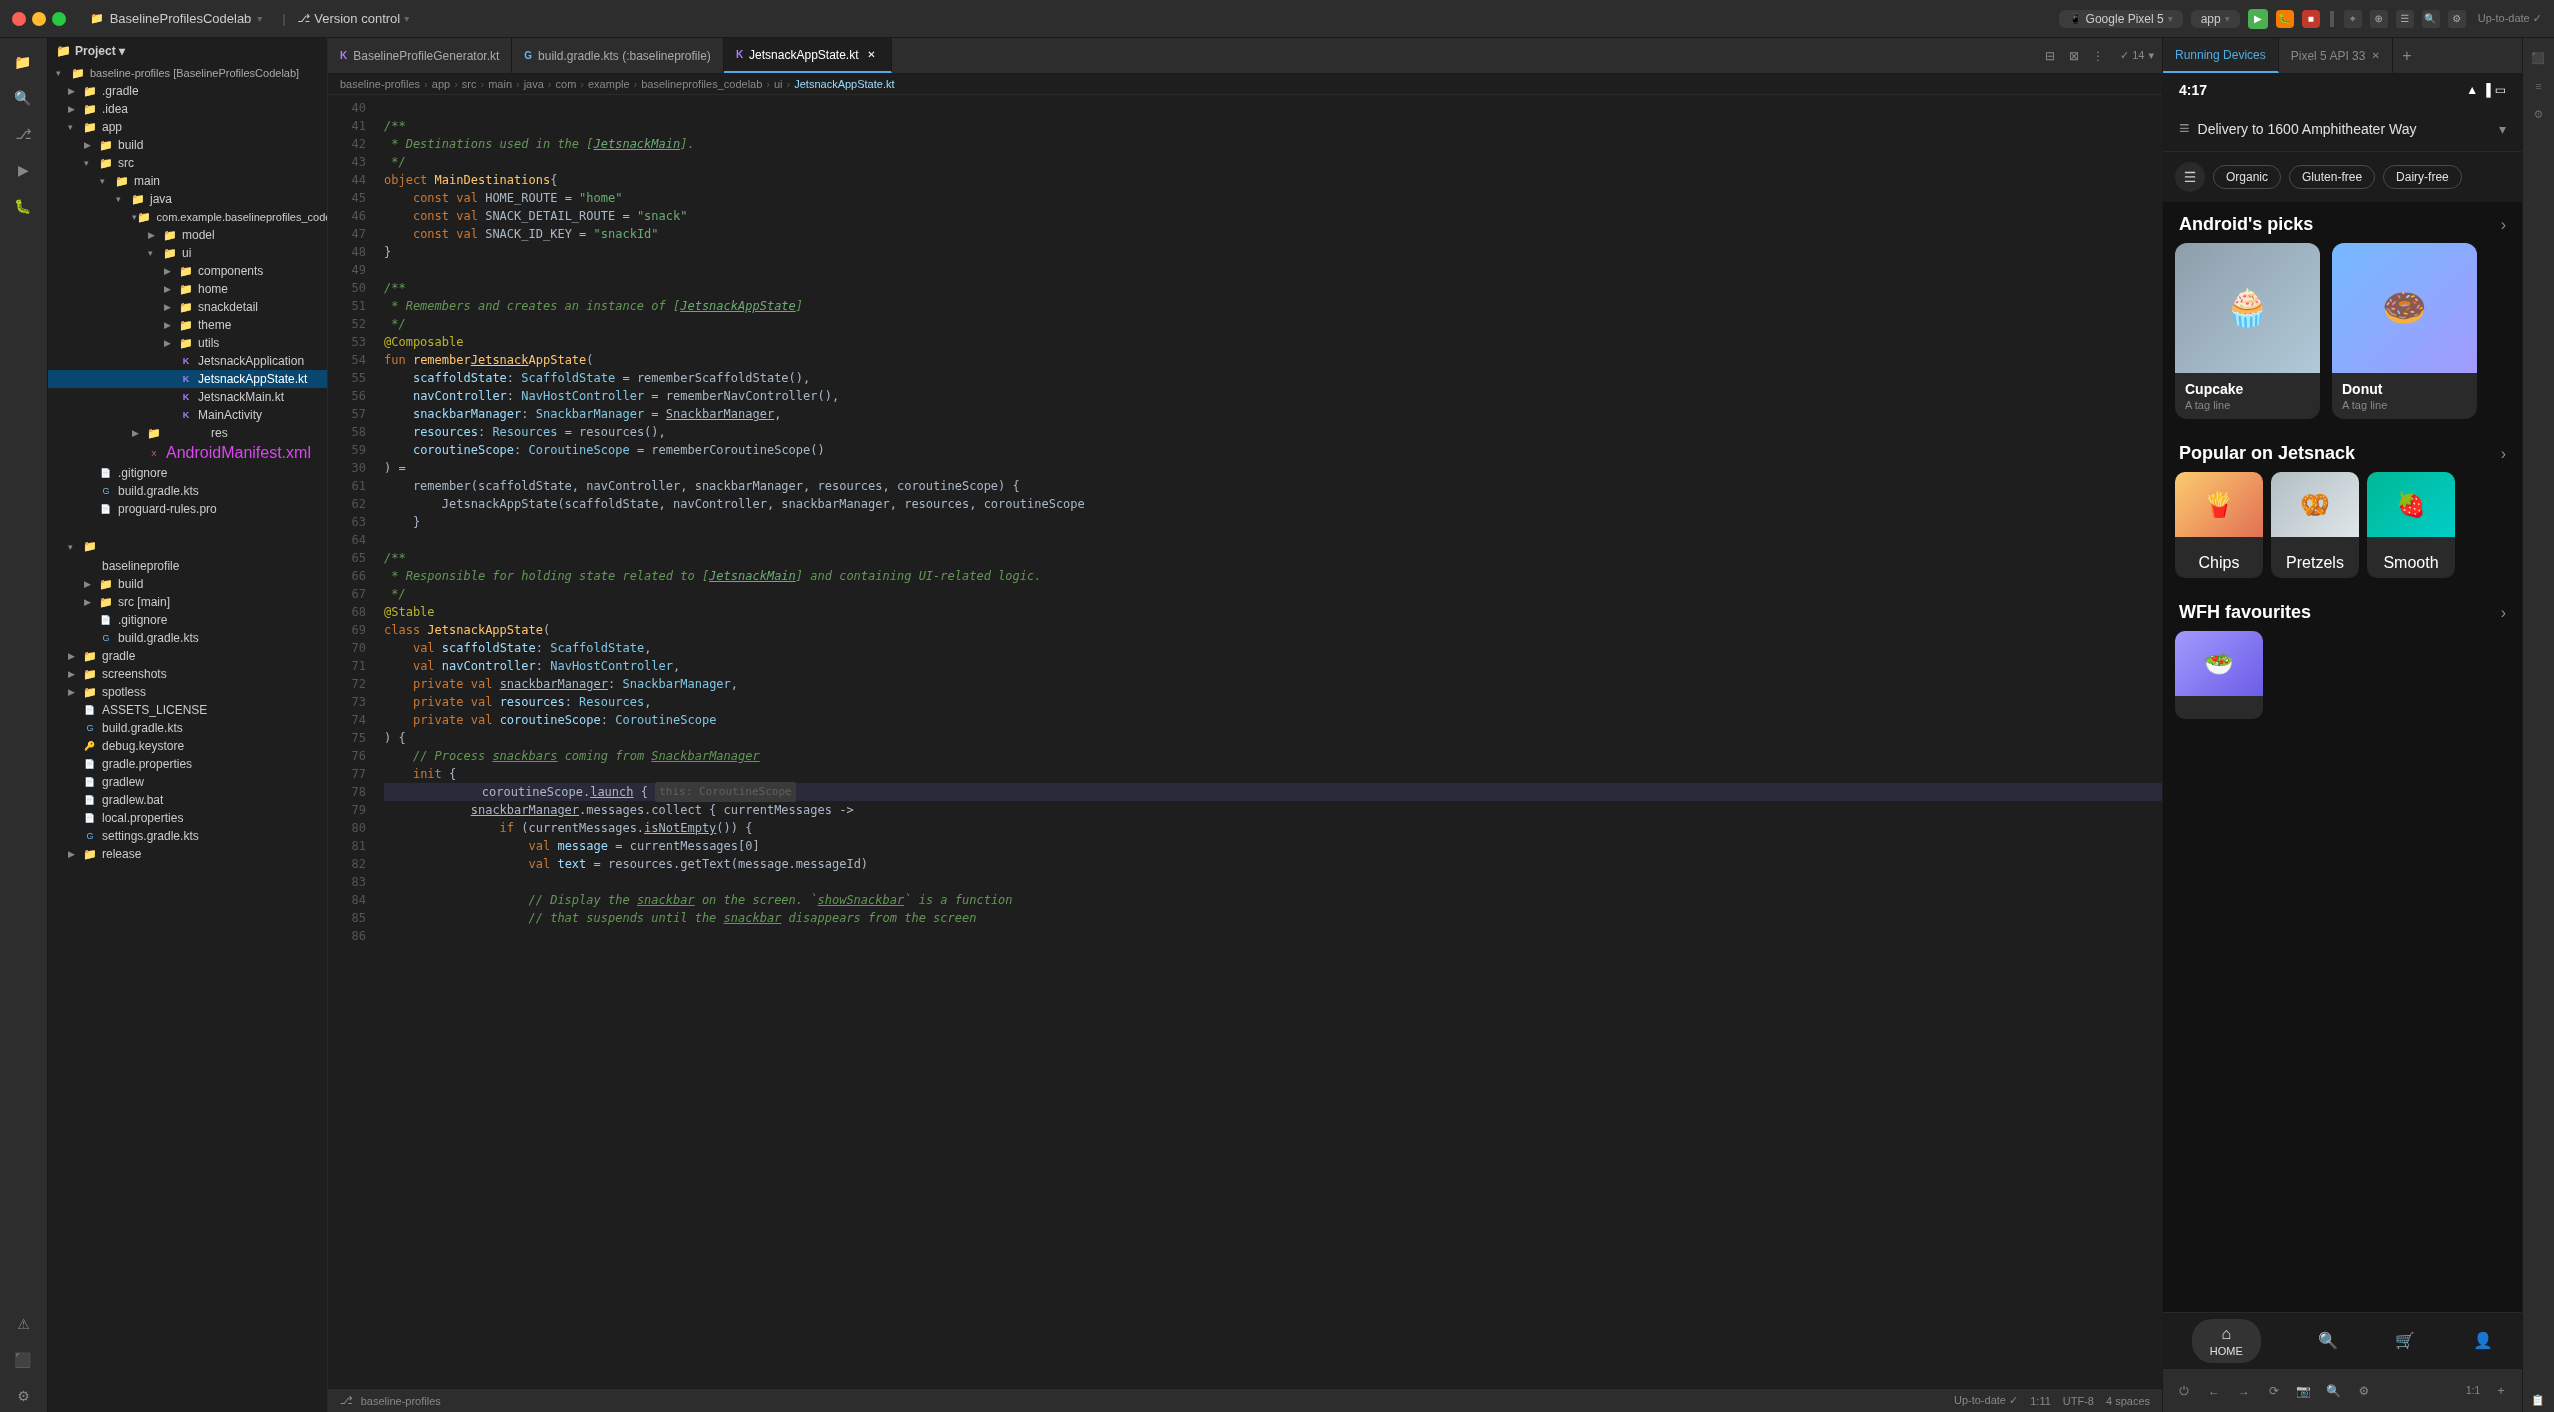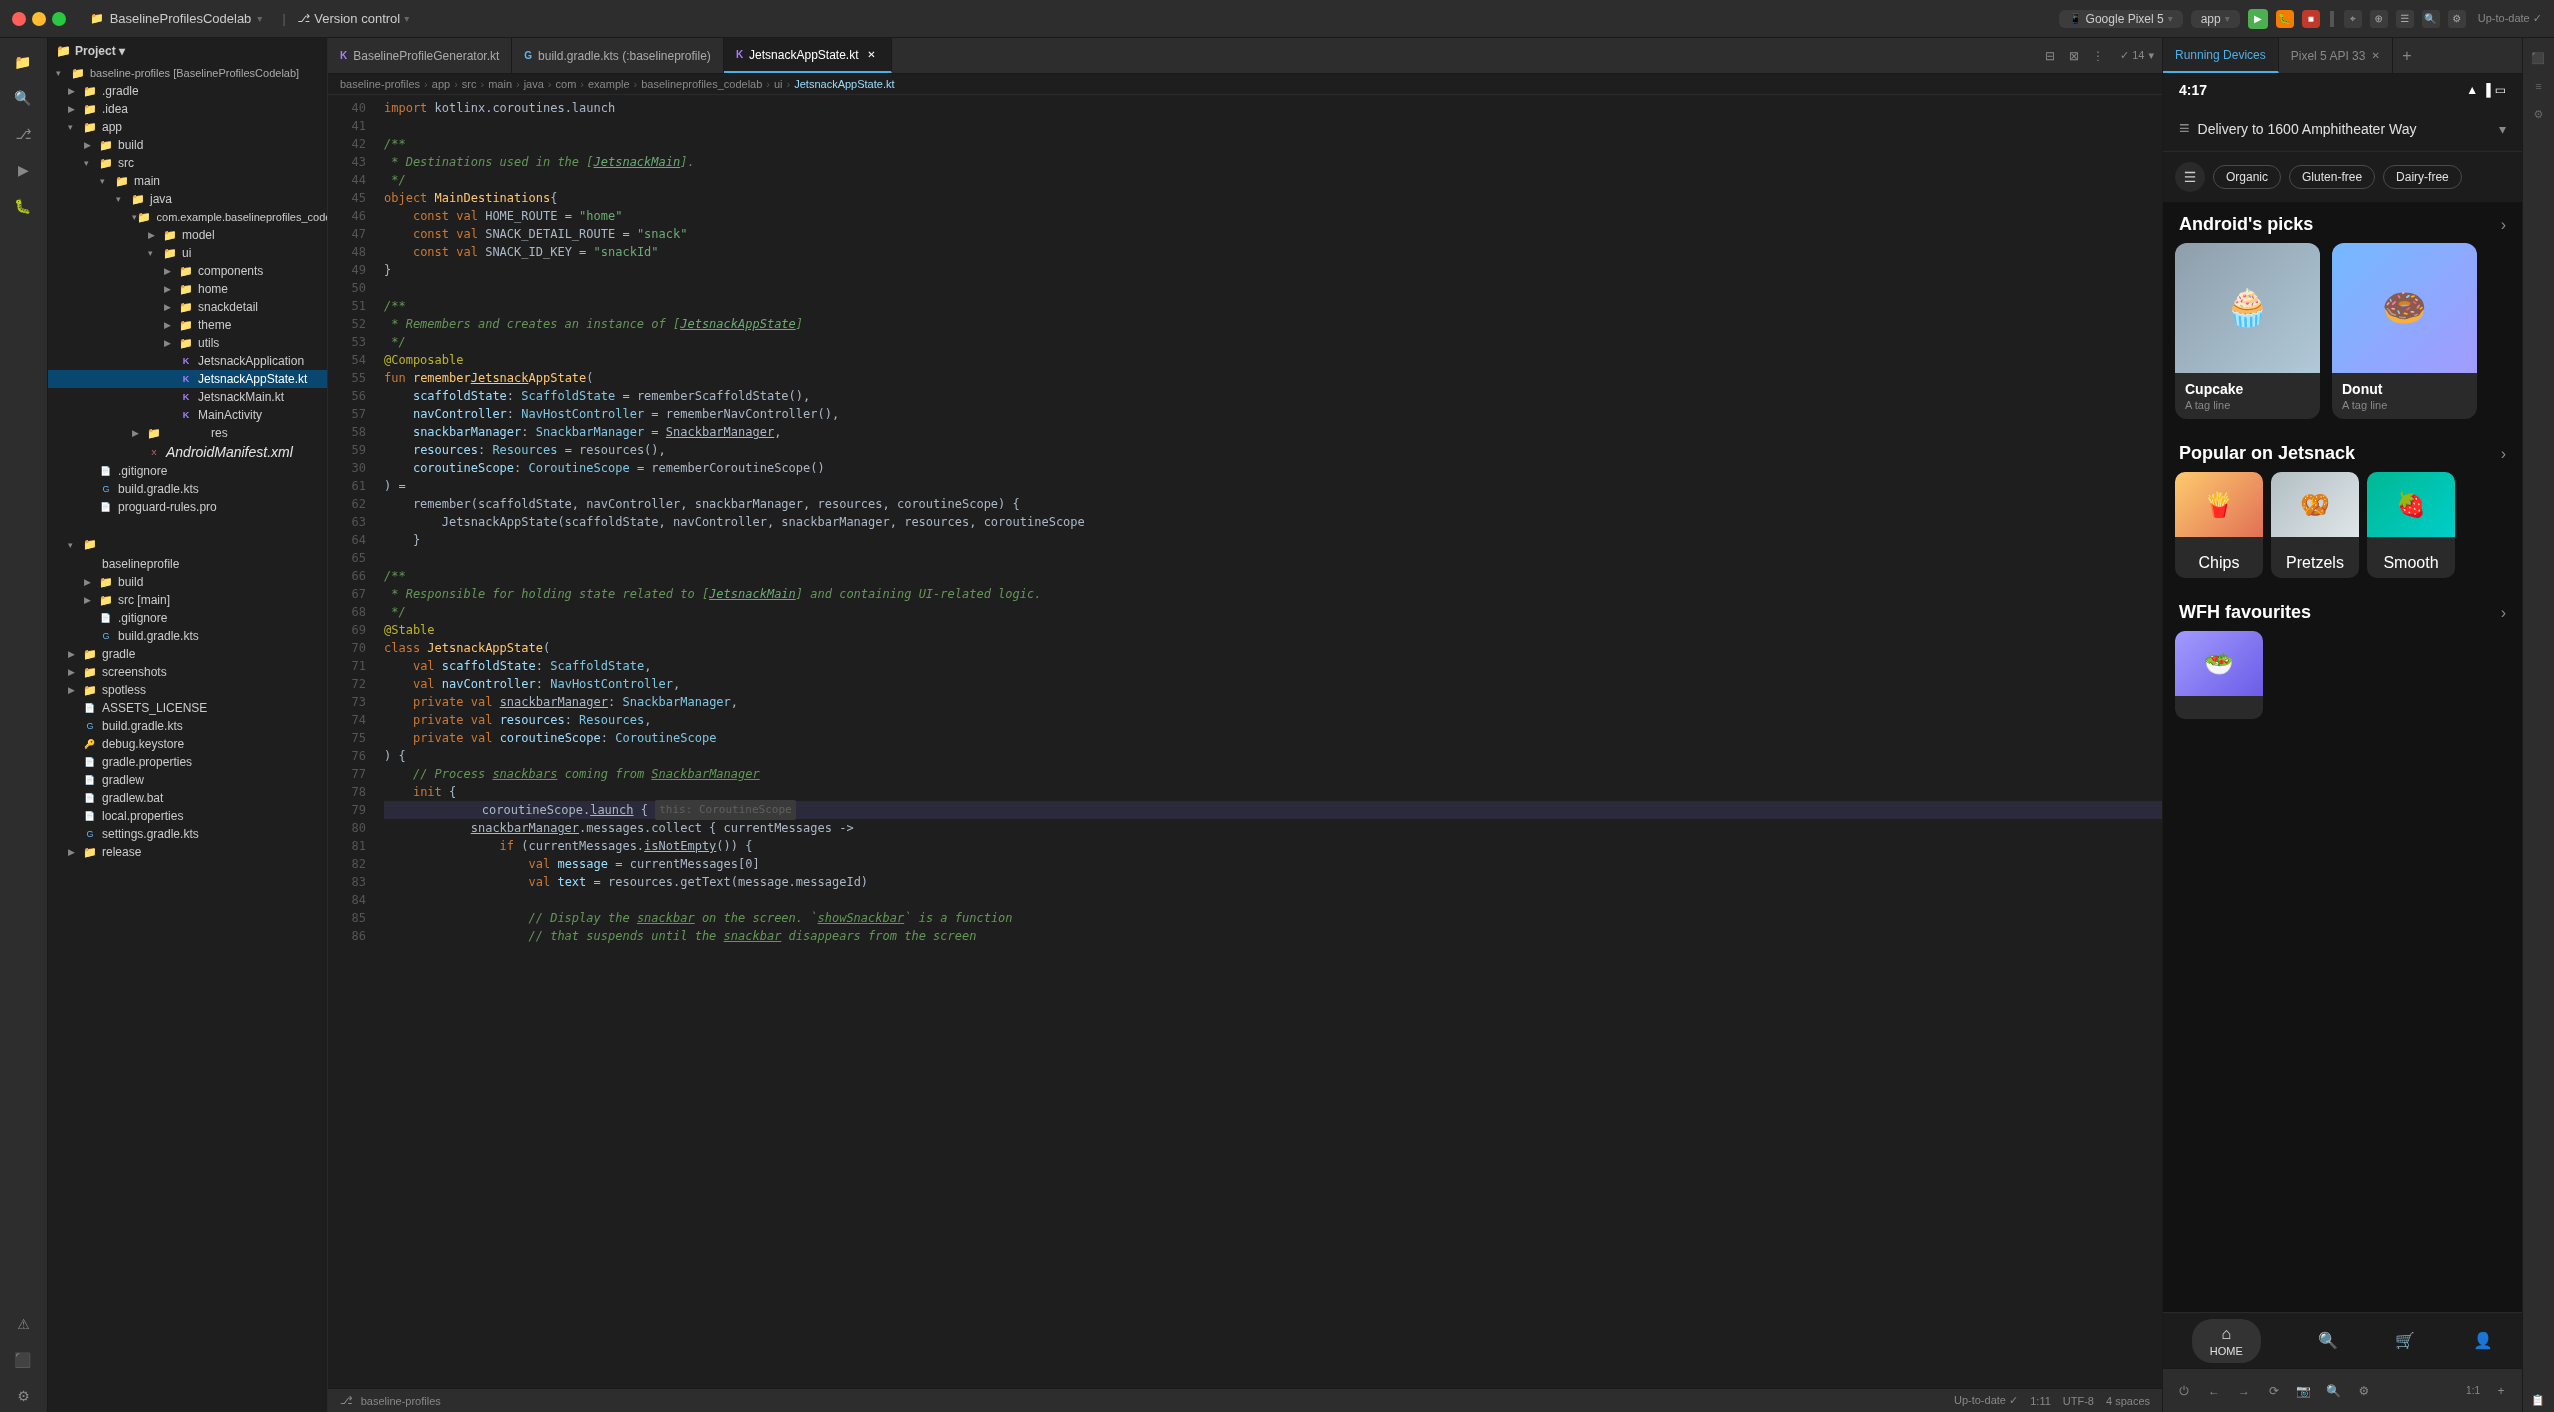--- a/index.html
+++ b/index.html
@@ -313,21 +313,21 @@
         <span style="font-size:12px;color:#ccc;">MainActivity</span>
       </div>
       <div class="tree-item" style="padding-left:84px;">
         <span class="tree-arrow">▶</span>
           <span class="tree-icon icon-folder">📁</span>
         <span style="font-size:12px;color:#ccc;padding-left:45px;">res</span>
       </div>
       <div class="tree-item" style="padding-left:84px;">
         <span class="tree-arrow" style="opacity:0;">▶</span>
           <span class="tree-icon icon-xml">X</span>
-        <span style="font-size:14px;color:#e5e5e5;font-style:italic;">AndroidManifest.xml</span>
+        <span style="font-size:16px;color:#d946ef;">AndroidManifest.xml</span>
       </div>
       <div class="tree-item" style="padding-left:36px;">
         <span class="tree-arrow" style="opacity:0;">▶</span>
           <span class="tree-icon icon-file">📄</span>
         <span style="font-size:12px;color:#ccc;">.gitignore</span>
       </div>
       <div class="tree-item" style="padding-left:36px;">
         <span class="tree-arrow" style="opacity:0;">▶</span>
           <span class="tree-icon icon-gradle">G</span>
         <span style="font-size:12px;color:#ccc;">build.gradle.kts</span>
@@ -517,21 +517,20 @@
           <span class="line-num">79</span>
           <span class="line-num">80</span>
           <span class="line-num">81</span>
           <span class="line-num">82</span>
           <span class="line-num">83</span>
           <span class="line-num">84</span>
           <span class="line-num">85</span>
           <span class="line-num">86</span>
         </div>
         <div class="code-content">
-          <div class="code-line"><span class="kw">import</span> <span class="plain"> kotlinx.coroutines.launch</span></div>
           <div class="code-line">&nbsp;</div>
           <div class="code-line"><span class="cm">/**</span></div>
           <div class="code-line"><span class="cm"> * Destinations used in the [</span><span style="color:#6aab73;font-style:italic;text-decoration:underline;">JetsnackMain</span><span class="cm">].</span></div>
           <div class="code-line"><span class="cm"> */</span></div>
           <div class="code-line"><span class="kw">object</span> <span class="cls"> MainDestinations</span> <span class="plain">{</span></div>
           <div class="code-line"><span class="plain">    </span><span class="kw">const val</span><span class="plain"> HOME_ROUTE = </span><span class="str">"home"</span></div>
           <div class="code-line"><span class="plain">    </span><span class="kw">const val</span><span class="plain"> SNACK_DETAIL_ROUTE = </span><span class="str">"snack"</span></div>
           <div class="code-line"><span class="plain">    </span><span class="kw">const val</span><span class="plain"> SNACK_ID_KEY = </span><span class="str">"snackId"</span></div>
           <div class="code-line"><span class="plain">}</span></div>
           <div class="code-line">&nbsp;</div>

